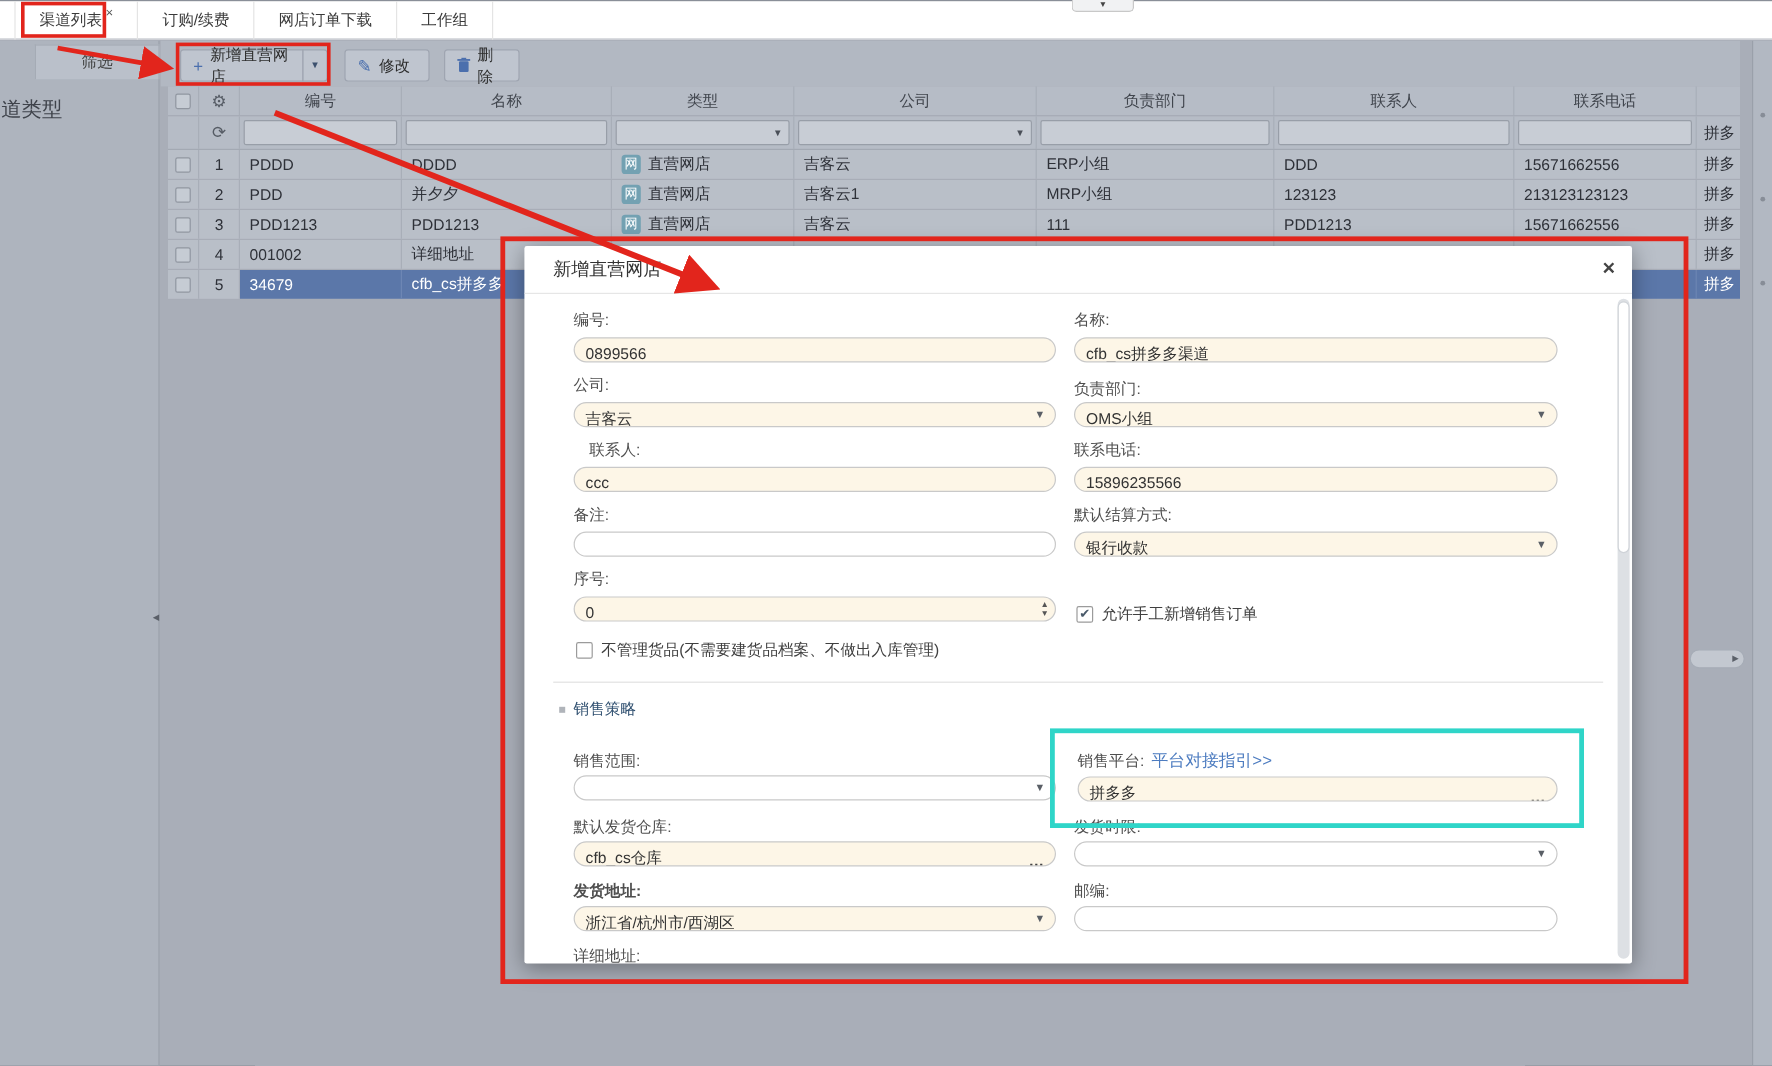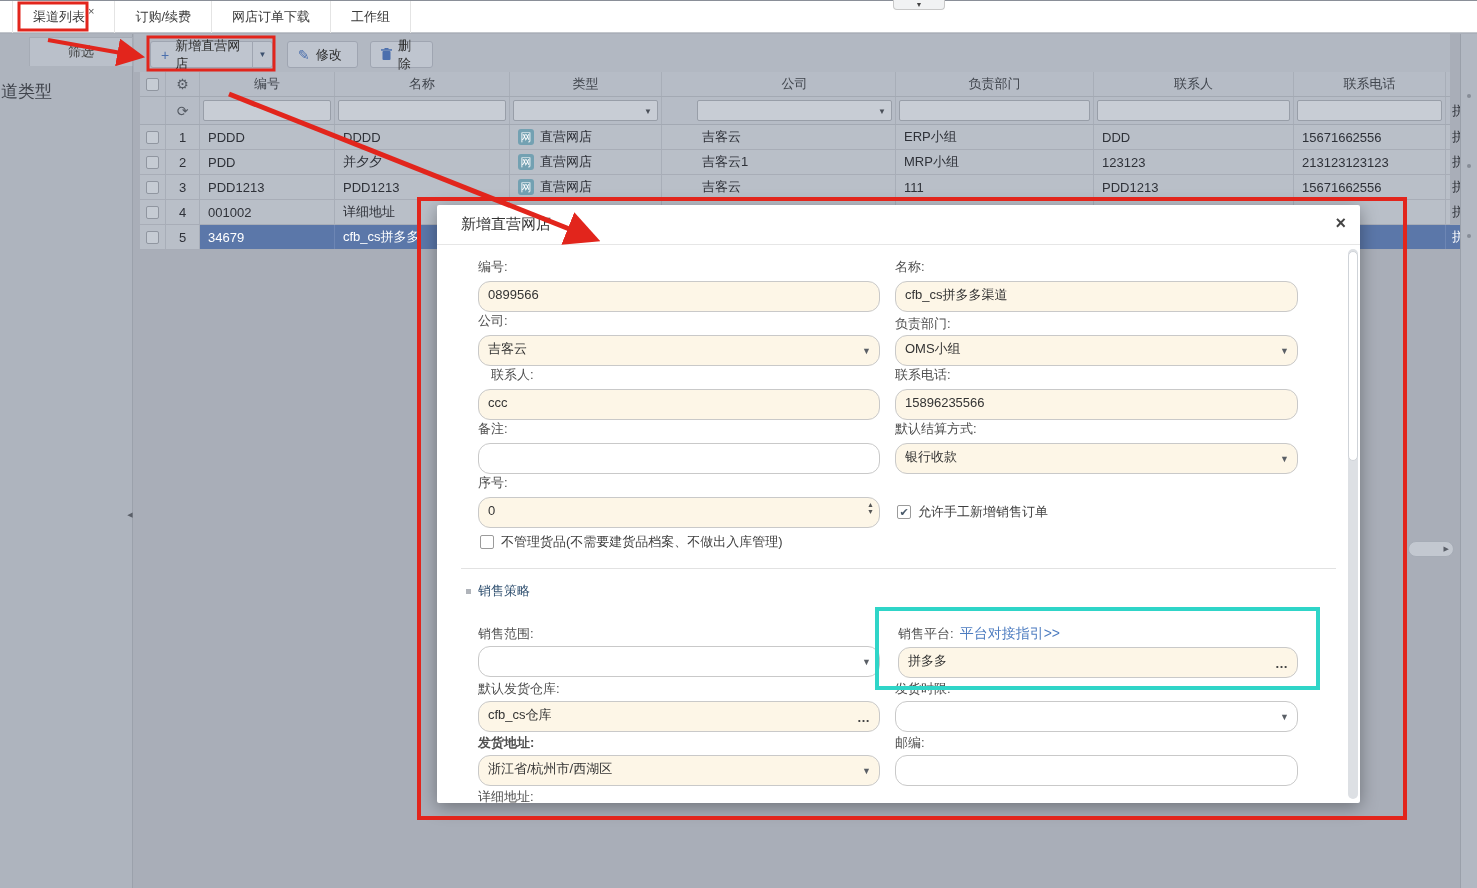--- a/index.html
+++ b/index.html
@@ -37,21 +37,21 @@
                    justify-content:center; padding:0; font-size:8px; color:#3c506e; }
   .btn-edit   { left:153px; width:71px; }
   .btn-delete { left:236px; width:63px; }
   .trash-svg { display:block; }
 
   
   .grid { position:absolute; left:140px; top:72px; width:1310px; }
   .grow { display:flex; width:1310px; }
   .cell { flex:none; border-right:1px solid #a8aeb8; overflow:hidden; white-space:nowrap; }
   .c0{width:26px;} .c1{width:34px;} .c2{width:135px;} .c3{width:175px;} .c4{width:152px;}
-  .c5{width:202px;margin-left:32px;} .c6{width:198px;} .c7{width:200px;} .c8{width:152px;} .c9{width:36px; border-right:none;}
+  .c5{width:202px;} .c6{width:198px;} .c7{width:200px;} .c8{width:152px;} .c9{width:36px; border-right:none;}
   .hrow { height:25px; background:#b6bcc6; border-bottom:1px solid #a3a9b3; }
   .hrow .cell { display:flex; align-items:center; justify-content:center; font-size:13px; color:#40454d; }
   .frow { height:28px; background:#b6bcc6; border-bottom:1px solid #a3a9b3; }
   .frow .cell { display:flex; align-items:center; }
   .fbox { height:21px; margin:0 3px; flex:1; background:#c8cdd5; border:1px solid #989ea8; border-radius:2px;
           position:relative; }
   .fbox .caret { position:absolute; right:5px; top:50%; transform:translateY(-50%); font-size:8px; color:#4a4f58; }
   .drow { height:25px; background:#b9bfc8; border-bottom:1px solid #a8adb7; }
   .drow .cell { display:flex; align-items:center; font-size:13px; color:#2e3138; padding-left:8px; }
   .drow .c0, .drow .c1 { justify-content:center; padding-left:0; }
@@ -71,21 +71,21 @@
   
   .modal { position:absolute; left:437px; top:205px; width:923px; height:598px; background:#ffffff; border-radius:2px;
            box-shadow:0 4px 18px rgba(0,0,0,.35); z-index:10; overflow:hidden; }
   .mtitle { position:relative; height:40px; border-bottom:1px solid #e6e6e6; display:flex; align-items:center;
             padding-left:24px; font-size:15px; color:#333; }
   .mclose { position:absolute; right:14px; top:8px; font-size:18px; font-weight:bold; color:#444; cursor:pointer; }
   .mscroll { position:absolute; right:2px; top:44px; bottom:4px; width:10px; background:#dde0e4; border-radius:5px; }
   .mthumb { position:absolute; top:2px; left:0; width:10px; height:210px; background:#ffffff;
             border:1px solid #cfd3d8; border-radius:5px; }
   .mlabel { position:absolute; font-size:13px; color:#4f4f4f; white-space:nowrap; }
-  .minput { position:absolute; width:402px; height:31px; border:1px solid #c9c9c9; border-radius:12px; background:#fff;
+  .minput { position:absolute; width:402px; height:21px; border:1px solid #c9c9c9; border-radius:12px; background:#fff;
             font-size:13px; color:#333; line-height:25px; padding-left:9px; white-space:nowrap; overflow:hidden; }
   .beige { background:#fdf6e7; }
   .minput .caret { position:absolute; right:8px; top:50%; transform:translateY(-50%); font-size:9px; color:#5a5f66; }
   .minput .dots  { position:absolute; right:8px; top:3px; font-size:13px; font-weight:bold; color:#444; letter-spacing:1px; }
   .spin { position:absolute; right:5px; top:3px; display:flex; flex-direction:column; line-height:1; font-size:7px; color:#555; }
   .spin span { cursor:pointer; }
   .chk { position:absolute; display:flex; align-items:center; gap:7px; font-size:13px; color:#3f3f3f; }
   .chkbox { width:14px; height:14px; border:1px solid #9b9b9b; border-radius:2px; background:#fff; flex:none;
             font-size:11px; line-height:12px; text-align:center; color:#4a5a6a; }
   .mdivider { position:absolute; left:24px; top:363px; width:875px; height:1px; background:#e2e2e2; }

